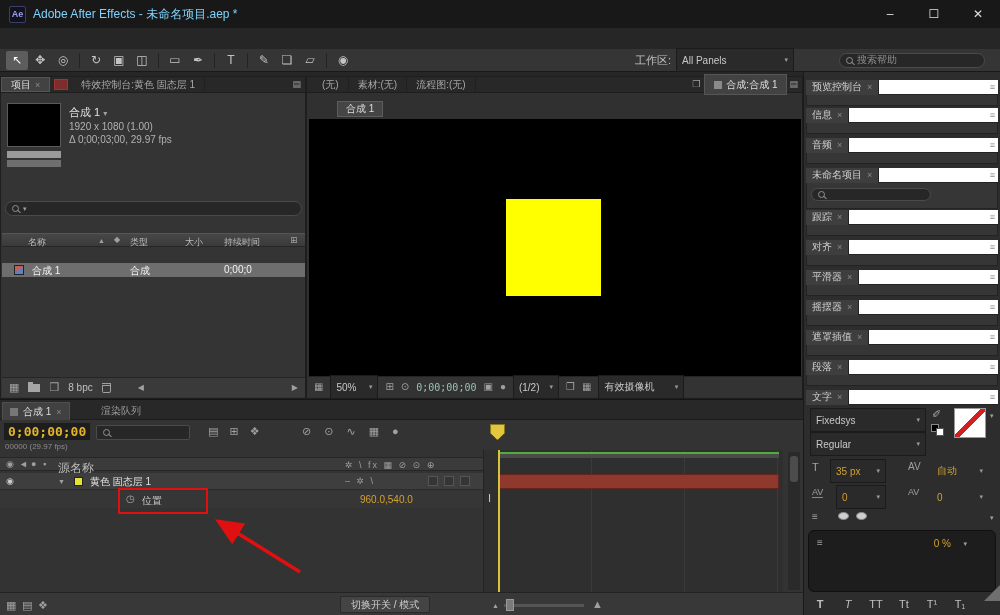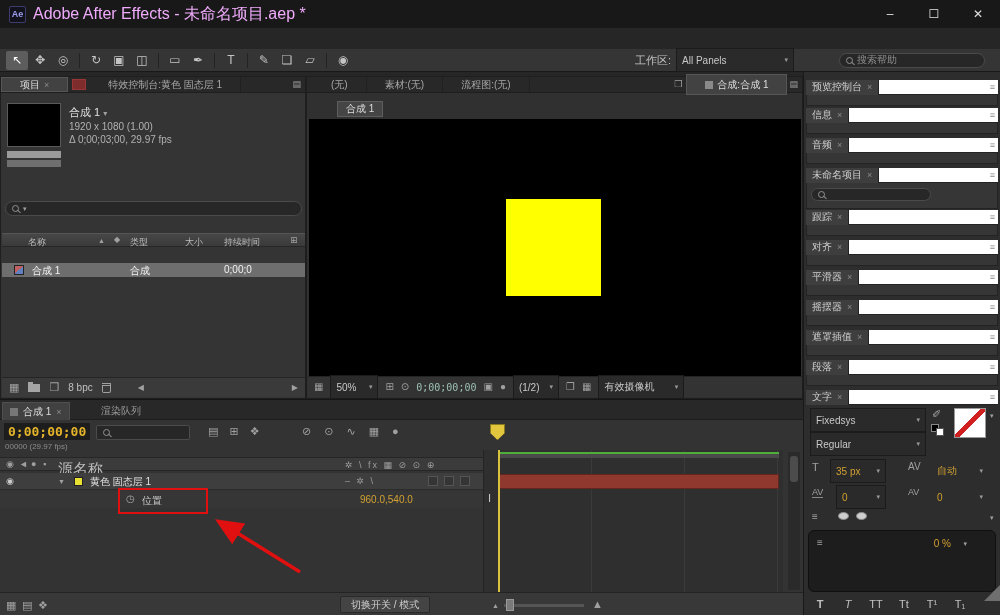--- a/index.html
+++ b/index.html
@@ -6,21 +6,21 @@
 html,body{background:#111}
 #app{position:relative;width:1000px;height:615px;background:#262626;color:#c8c8c8;
   font-family:"Liberation Sans","DejaVu Sans",sans-serif;font-size:11px;overflow:hidden}
 .a{position:absolute}
 .icon{display:inline-flex;align-items:center;justify-content:center;font-style:normal;color:#a0a0a0;line-height:1}
 .orange{color:#d2a032}
 
 .titlebar{left:0;top:0;width:1000px;height:28px;background:#181818;display:flex;align-items:center}
 .ae-icon{width:17px;height:17px;margin:0 7px 0 9px;background:#12121c;color:#9d9df0;border:1px solid #3c3c6e;
   font-size:9px;font-weight:bold;display:flex;align-items:center;justify-content:center;border-radius:2px}
-.title-text{color:#f0abfc;font-size:16px}
+.title-text{color:#7dd3fc;font-size:12px}
 .win-btns{margin-left:auto;display:flex;height:100%}
 .win-btn{width:44px;display:flex;align-items:center;justify-content:center;color:#e0e0e0;font-size:12px}
 
 .menubar{left:0;top:28px;width:1000px;height:21px;background:#2b2b2b;border-bottom:1px solid #1b1b1b;
   display:flex;align-items:center;padding-left:4px}
 .menu-item{padding:0 8px;font-size:12px;color:#d8d8d8}
 
 .toolbar{left:0;top:49px;width:1000px;height:23px;background:#353535;border-bottom:1px solid #191919;
   display:flex;align-items:center;padding:0 6px;gap:1px}
 .tool{width:22px;height:19px;display:flex;align-items:center;justify-content:center;border-radius:2px;
@@ -30,21 +30,21 @@
 .label{color:#c0c0c0;font-size:11px}
 .dd{display:flex;align-items:center;gap:4px;background:#2a2a2a;border:1px solid #1b1b1b;
   color:#c8c8c8;font-size:10px;height:24px;padding:0 5px}
 .dd .caret{margin-left:auto;font-size:7px;color:#999}
 .searchbox{display:flex;align-items:center;gap:4px;background:#272727;border:1px solid #4b4b4b;
   border-radius:9px;height:15px;padding:0 6px;color:#8f8f8f;font-size:10px}
 .mag{width:7px;height:7px;border:1px solid #909090;border-radius:50%;position:relative;flex:none;display:inline-block}
 .mag::after{content:"";position:absolute;width:4px;height:1px;background:#909090;right:-3px;bottom:-1px;transform:rotate(40deg)}
 
 .tabstrip{display:flex;align-items:center;background:#282828;height:16px;border-bottom:1px solid #1e1e1e}
-.ptab{display:flex;align-items:center;gap:4px;height:16px;padding:0 18px;font-size:10px;color:#a8a8a8;border-right:1px solid #202020}
+.ptab{display:flex;align-items:center;gap:4px;height:16px;padding:0 9px;font-size:10px;color:#a8a8a8;border-right:1px solid #202020}
 .ptab.active{background:#424242;color:#ddd;border:1px solid #565656}
 .x{font-size:9px;color:#8a8a8a}
 .folder{width:12px;height:8px;background:#a5a5a5;position:relative;display:inline-block;flex:none}
 .folder::before{content:"";position:absolute;left:0;top:-2px;width:5px;height:2px;background:#a5a5a5}
 .trash{width:9px;height:10px;border:1px solid #a0a0a0;border-top:3px double #a0a0a0;display:inline-block;border-radius:0 0 2px 2px}
 .compicon{width:10px;height:10px;display:inline-block;background:linear-gradient(135deg,#c06060 0 50%,#6080c0 50%);border:1px solid #222;flex:none}
 
 .rp{position:absolute;left:2px;width:192px}
 .rp-head{position:absolute;left:0;top:0;width:100%;height:15px;background:#ffffff;border-bottom:1px solid #242424;display:flex;align-items:center}
 .rp-tab{height:15px;background:#3e3e3e;border-right:1px solid #232323;display:flex;align-items:center;gap:5px;padding:0 6px;font-size:10px;color:#cfcfcf}
@@ -450,21 +450,21 @@
       <span class="a" style="left:4px;top:42px;color:#c8c8c8;font-size:11px">I</span>
       <div class="a" style="left:14px;top:0;width:2px;height:142px;background:#d9c33c"></div>
     </div>
     <div class="a" style="left:490px;top:24px;width:15px;height:16px;background:#e2c63e;border:1px solid #8a7a1e;clip-path:polygon(0 0,100% 0,100% 55%,50% 100%,0 55%)"></div>
 
     <div class="a" style="left:0;top:57px;width:483px;height:14px;background:#3b3b3b;border-top:1px solid #262626;border-bottom:1px solid #262626">
       <span class="a icon" style="left:6px;top:2px;font-size:9px">◉</span>
       <span class="a icon" style="left:19px;top:2px;font-size:9px">◄</span>
       <span class="a icon" style="left:31px;top:2px;font-size:9px">●</span>
       <span class="a icon" style="left:43px;top:2px;font-size:9px">▪</span>
-      <span class="a" style="left:58px;top:2px;font-size:15px;color:#bdbdbd">源名称</span>
+      <span class="a" style="left:58px;top:2px;font-size:12px;color:#bdbdbd">源名称</span>
       <span class="a" style="left:345px;top:2px;font-size:9px;color:#9d9d9d;letter-spacing:2px">✲ \ fx ▦ ⊘ ⊙ ⊕</span>
     </div>
 
     <div class="a" style="left:0;top:73px;width:483px;height:17px;background:#3e3e3e;border-bottom:1px solid #2c2c2c">
       <span class="a icon" style="left:6px;top:4px;font-size:9px;color:#ccc">◉</span>
       <span class="a icon" style="left:58px;top:5px;font-size:7px">▼</span>
       <span class="a" style="left:74px;top:4px;width:9px;height:9px;background:#e8e032;border:1px solid #222"></span>
       <span class="a" style="left:90px;top:2px;font-size:10px;color:#e4e4e4">黄色 固态层 1</span>
       <span class="a" style="left:345px;top:3px;font-size:9px;color:#9d9d9d;letter-spacing:2px">– ✲ \</span>
       <span class="swbox" style="left:428px"></span>

